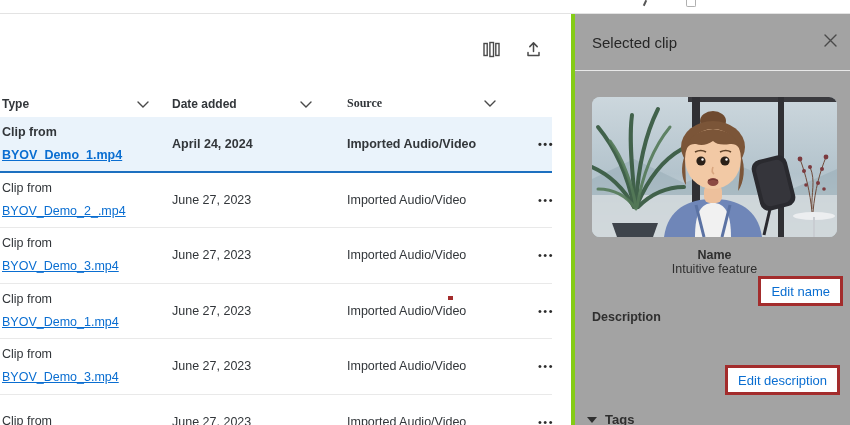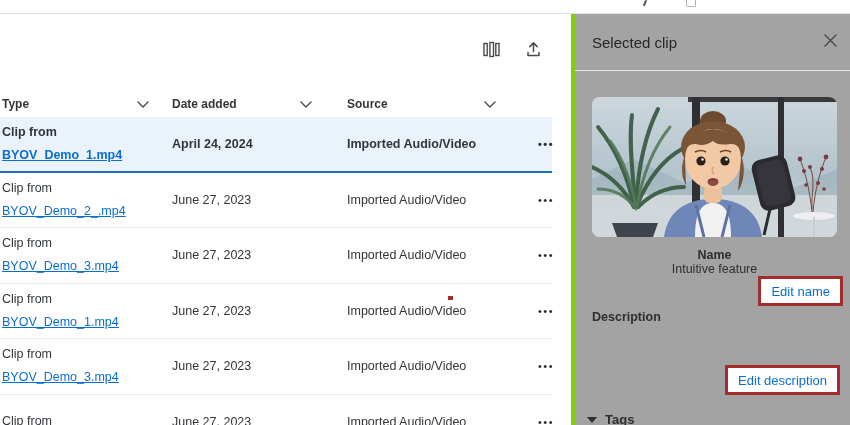--- a/index.html
+++ b/index.html
@@ -18,21 +18,21 @@
   .left-toolbar{position:absolute;left:480px;top:38px;display:flex;gap:20px;align-items:center;}
   .icon-btn{width:22px;height:22px;display:flex;align-items:center;justify-content:center;cursor:pointer;background:none;border:none;padding:0;}
   .icon-btn svg{display:block;}
 
   
   .table{position:absolute;left:0;top:90px;width:552px;}
   .thead{display:grid;grid-template-columns:172px 175px 163px 1fr;height:27px;align-items:end;padding-bottom:6px;box-sizing:border-box;}
   .th{display:flex;align-items:center;justify-content:space-between;font-size:12px;font-weight:700;color:#32363a;cursor:pointer;}
   .th.c1{padding-left:2px;padding-right:23px;}
   .th.c2{padding-right:35px;}
-  .th.c3{padding-right:14px;}
+  .th.c3{padding-right:14px;font-family:Liberation Serif, serif;}
   .rows{width:552px;}
   .row{display:grid;grid-template-columns:172px 175px 163px 1fr;align-items:center;height:55.5px;box-sizing:border-box;border-bottom:1px solid #e9e9e9;font-size:12.5px;color:#32363a;cursor:pointer;background:#fff;}
   .row.selected{background:#eaf3fb;border-bottom:2px solid #1d70c0;font-weight:700;}
   .cell-type{padding-left:2px;line-height:23px;}
   .file-link{color:#0a6ed1;text-decoration:underline;cursor:pointer;}
   .cell-menu{padding-left:28px;font-size:11px;letter-spacing:1.5px;color:#2b2b2b;cursor:pointer;}
   .annotation-dot{position:absolute;left:448px;top:296px;width:5px;height:4px;background:#a32c2c;}
 
   
   .panel{position:absolute;left:571px;top:14px;width:278px;height:411px;border-left:4px solid #84cc16;background:#a3a3a3;}

